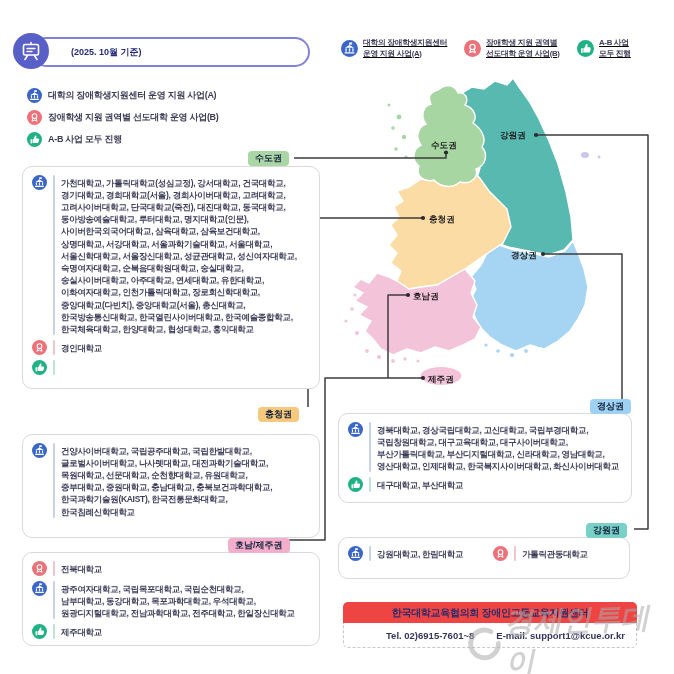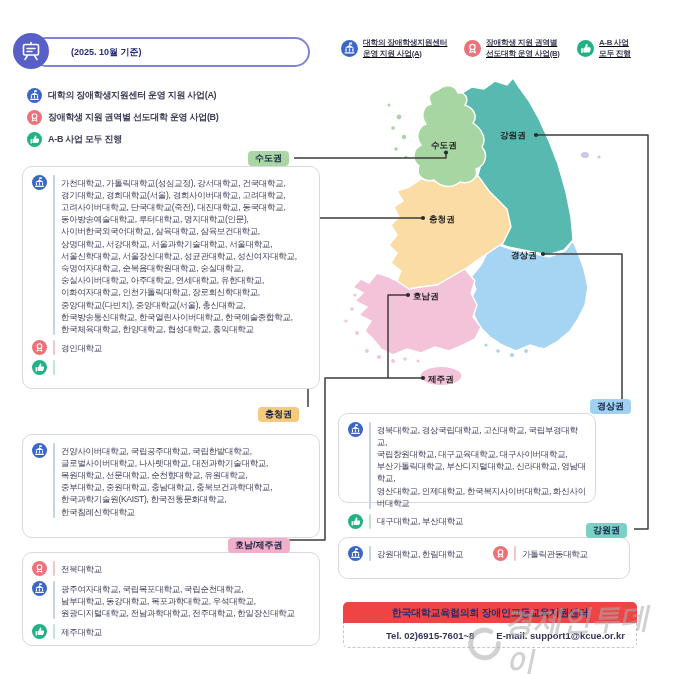--- a/index.html
+++ b/index.html
@@ -25,21 +25,21 @@
   .lrow{position:absolute;display:flex;align-items:center;gap:6px;z-index:2;}
   .lrow .txt{font-size:9px;font-weight:600;color:#3c3c55;letter-spacing:-0.3px;}
   .trow{position:absolute;display:flex;align-items:center;gap:5px;z-index:2;text-decoration:underline;}
   .trow .txt{font-size:7.8px;font-weight:600;color:#3c3c55;line-height:10.5px;letter-spacing:-0.3px;}
   .ic{width:15px;height:15px;flex:0 0 15px;display:block;}
   .ic17{width:17px;height:17px;flex:0 0 17px;display:block;}
 
   
   .rbox{position:absolute;box-sizing:border-box;background:#fff;border:1px solid #d9d9d9;
     border-radius:10px;padding:8px 9px;z-index:2;display:flex;flex-direction:column;}
-  .urow{display:flex;align-items:flex-start;gap:6px;}
+  .urow{display:flex;align-items:flex-start;gap:6px;font-weight:bold;}
   .urow + .urow{margin-top:5px;}
   .sep{width:2px;border-radius:1px;align-self:stretch;min-height:14px;}
   .sep-a{background:#c6d3e6;}
   .sep-b{background:#f0c6ca;}
   .sep-ab{background:#bfe4d4;}
   .utext{font-size:8.5px;line-height:12.2px;color:#3e3e5a;letter-spacing:-0.3px;padding-top:1.5px;}
 
   
   .tag{position:absolute;height:15px;line-height:15px;padding:0 7px;border-radius:4px;
     font-size:9px;font-weight:bold;color:#14213d;z-index:3;text-align:center;}
@@ -297,21 +297,21 @@
     </div>
     <div class="urow">
       <svg class="ic">
           <use href="#ic-ab"></use>
         </svg>
       <div class="sep sep-ab"></div>
       <div class="utext">제주대학교</div>
     </div>
   </div>
 
-  <div class="rbox" style="left:338px;top:413px;width:258px;height:90px;">
+  <div class="rbox" style="left:338px;top:413px;width:294px;height:90px;">
     <div class="urow">
       <svg class="ic">
           <use href="#ic-a"></use>
         </svg>
       <div class="sep sep-a"></div>
       <div class="utext pre">경북대학교, 경상국립대학교, 고신대학교, 국립부경대학교,
 국립창원대학교, 대구교육대학교, 대구사이버대학교,
 부산가톨릭대학교, 부산디지털대학교, 신라대학교, 영남대학교,
 영산대학교, 인제대학교, 한국복지사이버대학교, 화신사이버대학교</div>
     </div>

